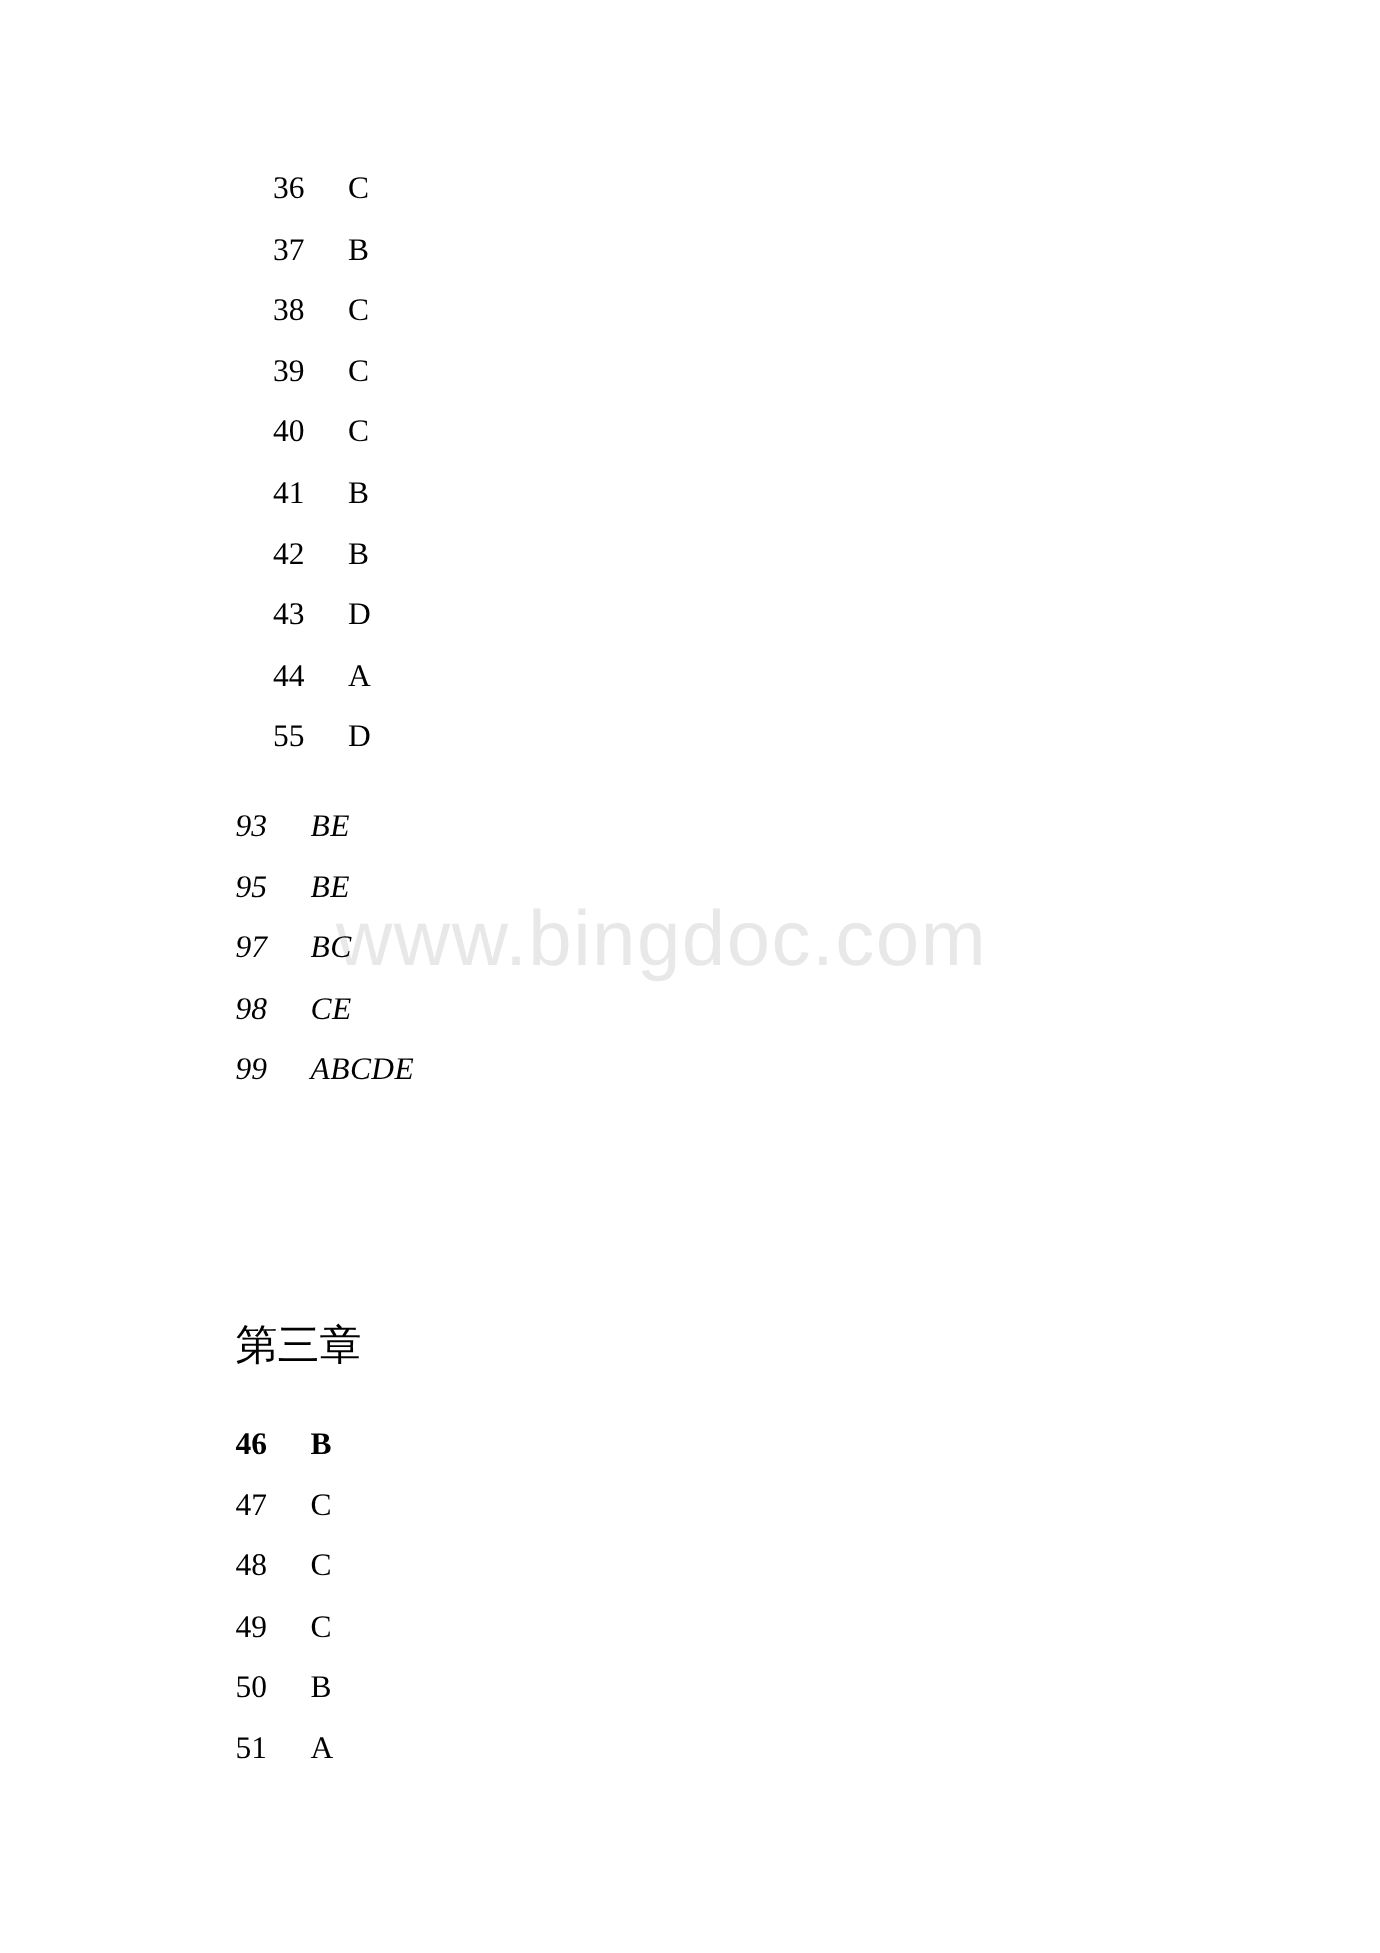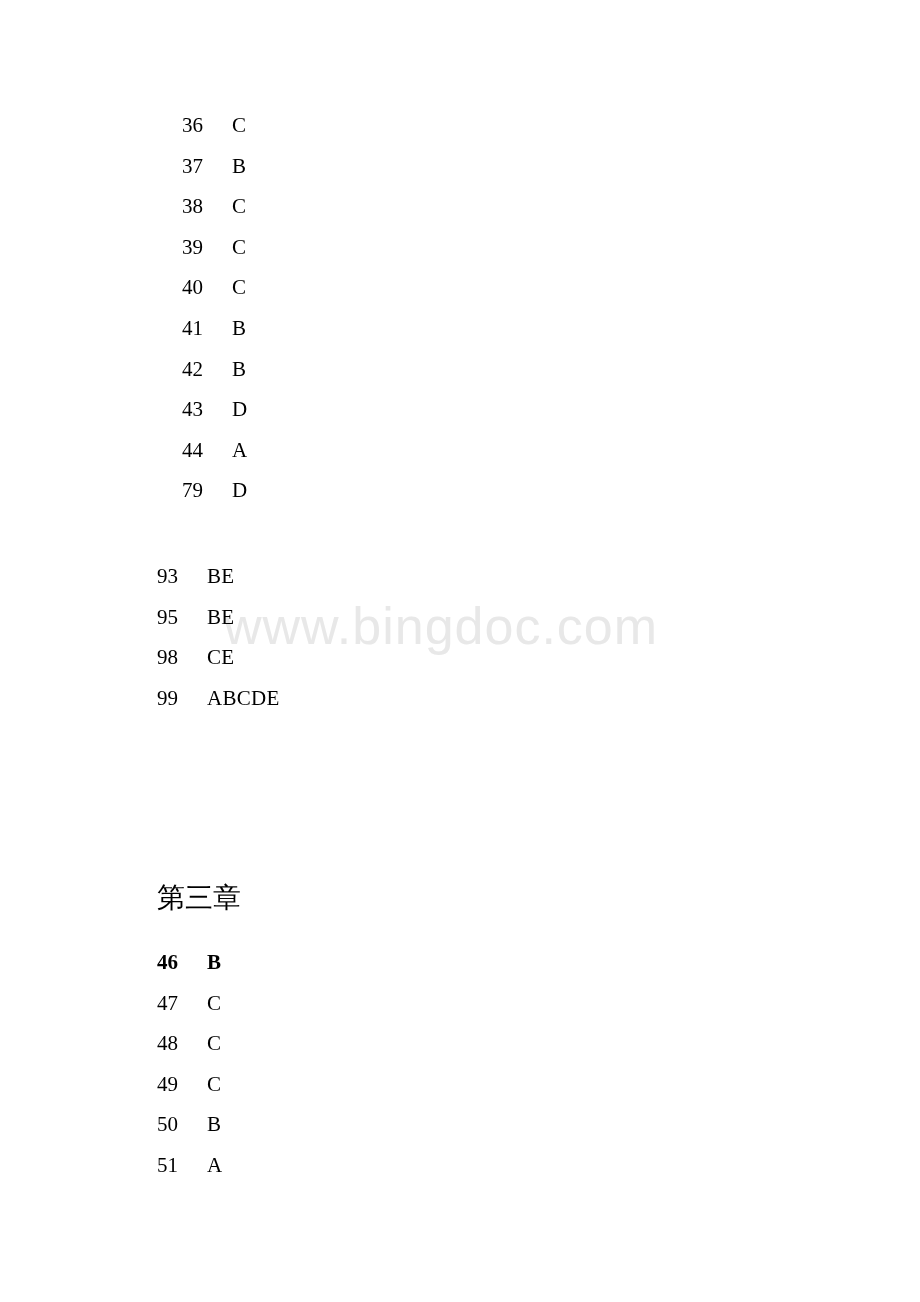--- a/index.html
+++ b/index.html
@@ -128,33 +128,37 @@
       </div>
       <div class="answer-row">
         <span class="q-num">43</span>
         <span class="q-ans">D</span>
       </div>
       <div class="answer-row">
         <span class="q-num">44</span>
         <span class="q-ans">A</span>
       </div>
       <div class="answer-row">
-        <span class="q-num">79</span>
+        <span class="q-num">55</span>
         <span class="q-ans">D</span>
       </div>
     </div>
 
-    <div class="block" style="top:556px;">
+    <div class="block" style="top:530px;font-style:italic;">
       <div class="answer-row">
         <span class="q-num">93</span>
         <span class="q-ans">BE</span>
       </div>
       <div class="answer-row">
         <span class="q-num">95</span>
         <span class="q-ans">BE</span>
+      </div>
+      <div class="answer-row">
+        <span class="q-num">97</span>
+        <span class="q-ans">BC</span>
       </div>
       <div class="answer-row">
         <span class="q-num">98</span>
         <span class="q-ans">CE</span>
       </div>
       <div class="answer-row">
         <span class="q-num">99</span>
         <span class="q-ans">ABCDE</span>
       </div>
     </div>

